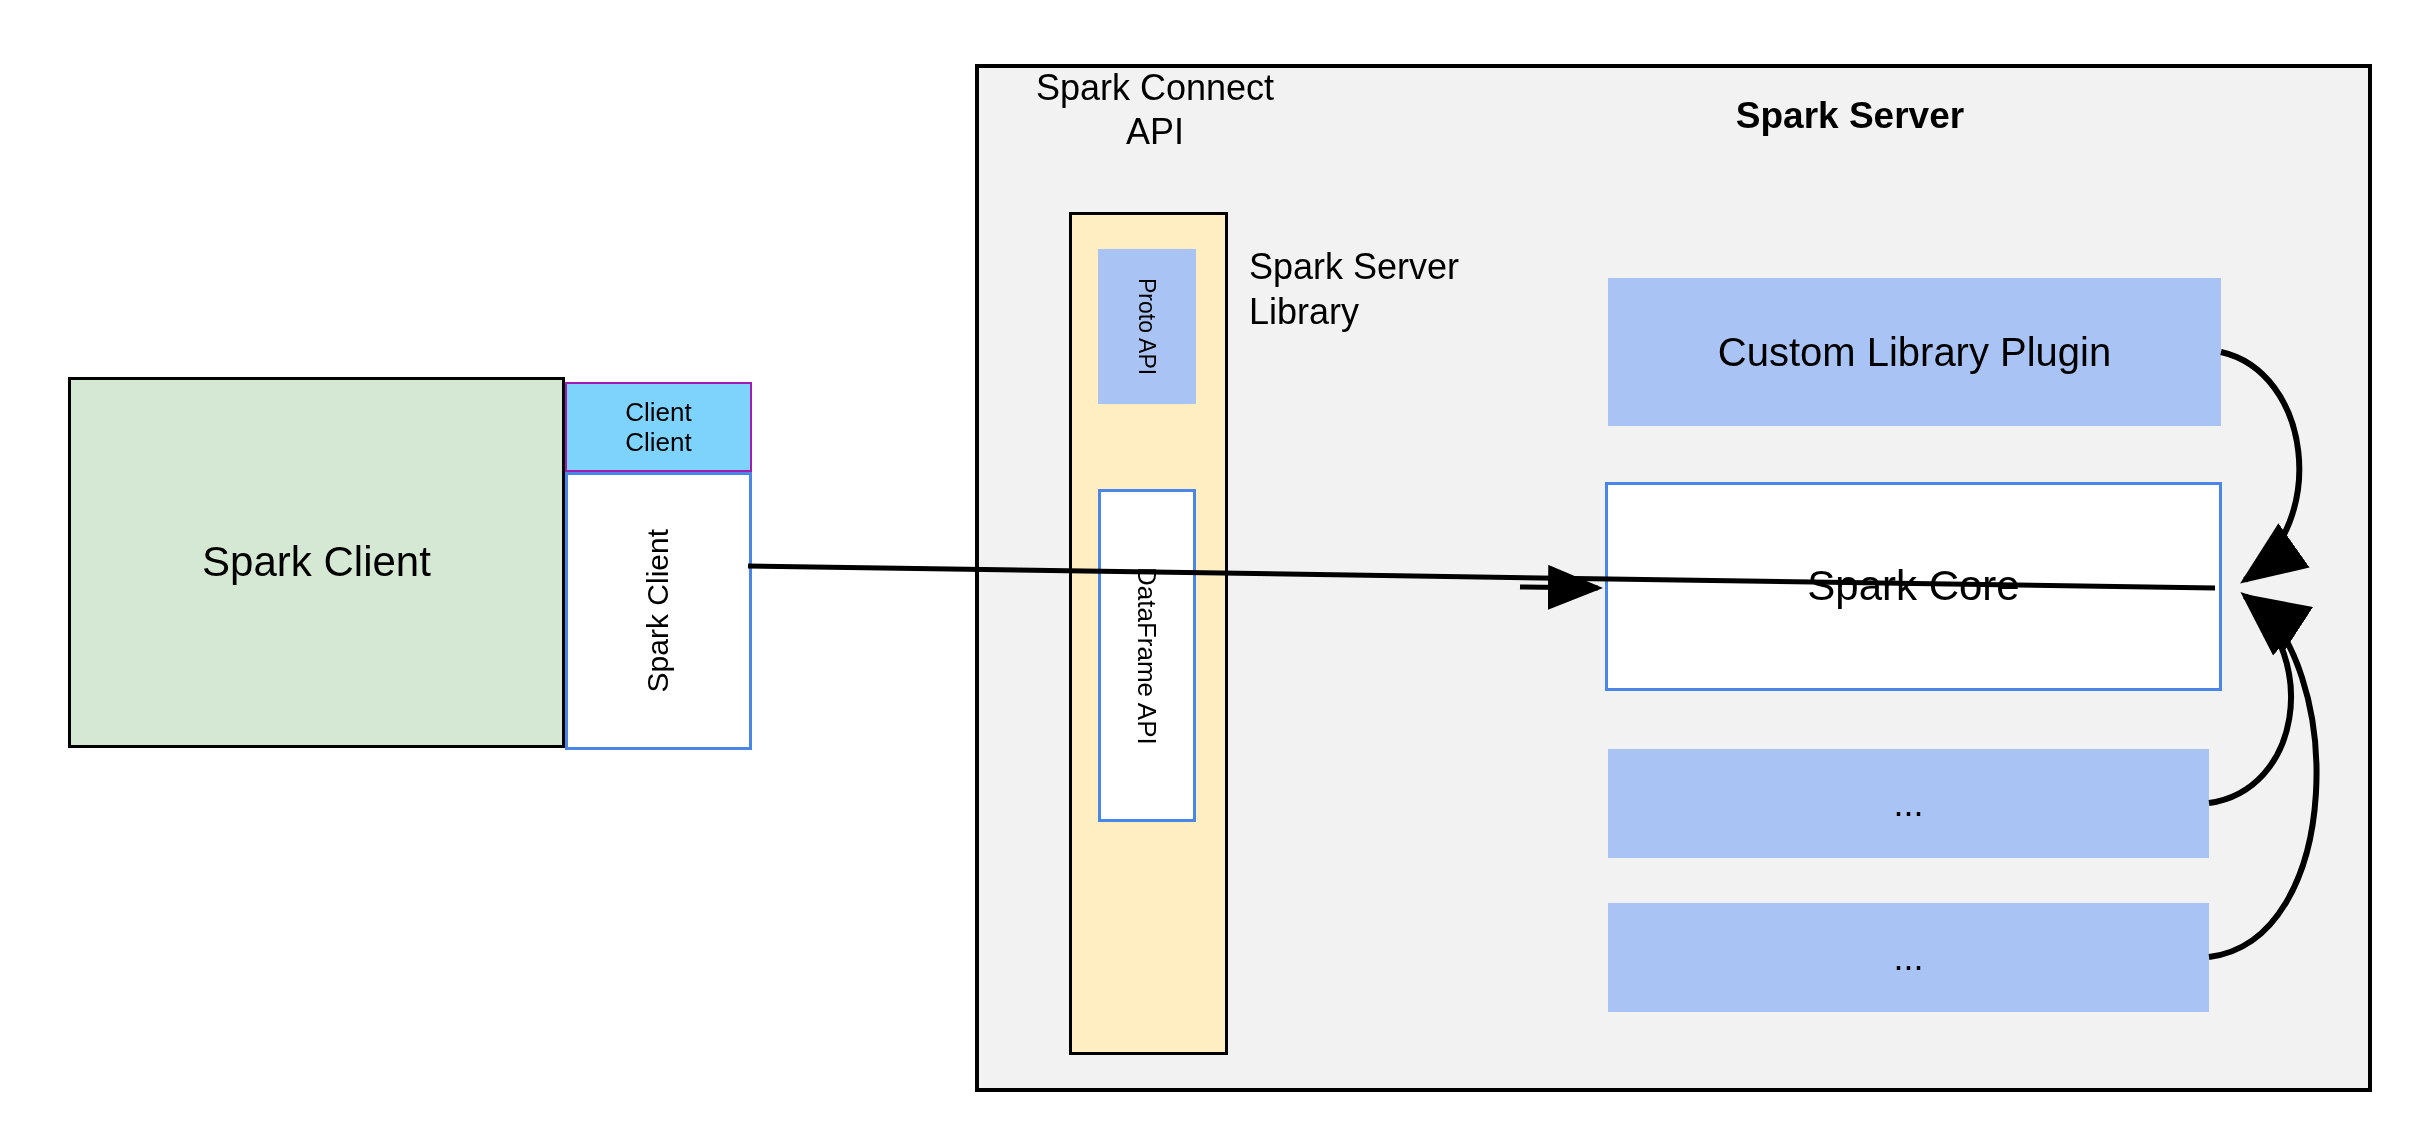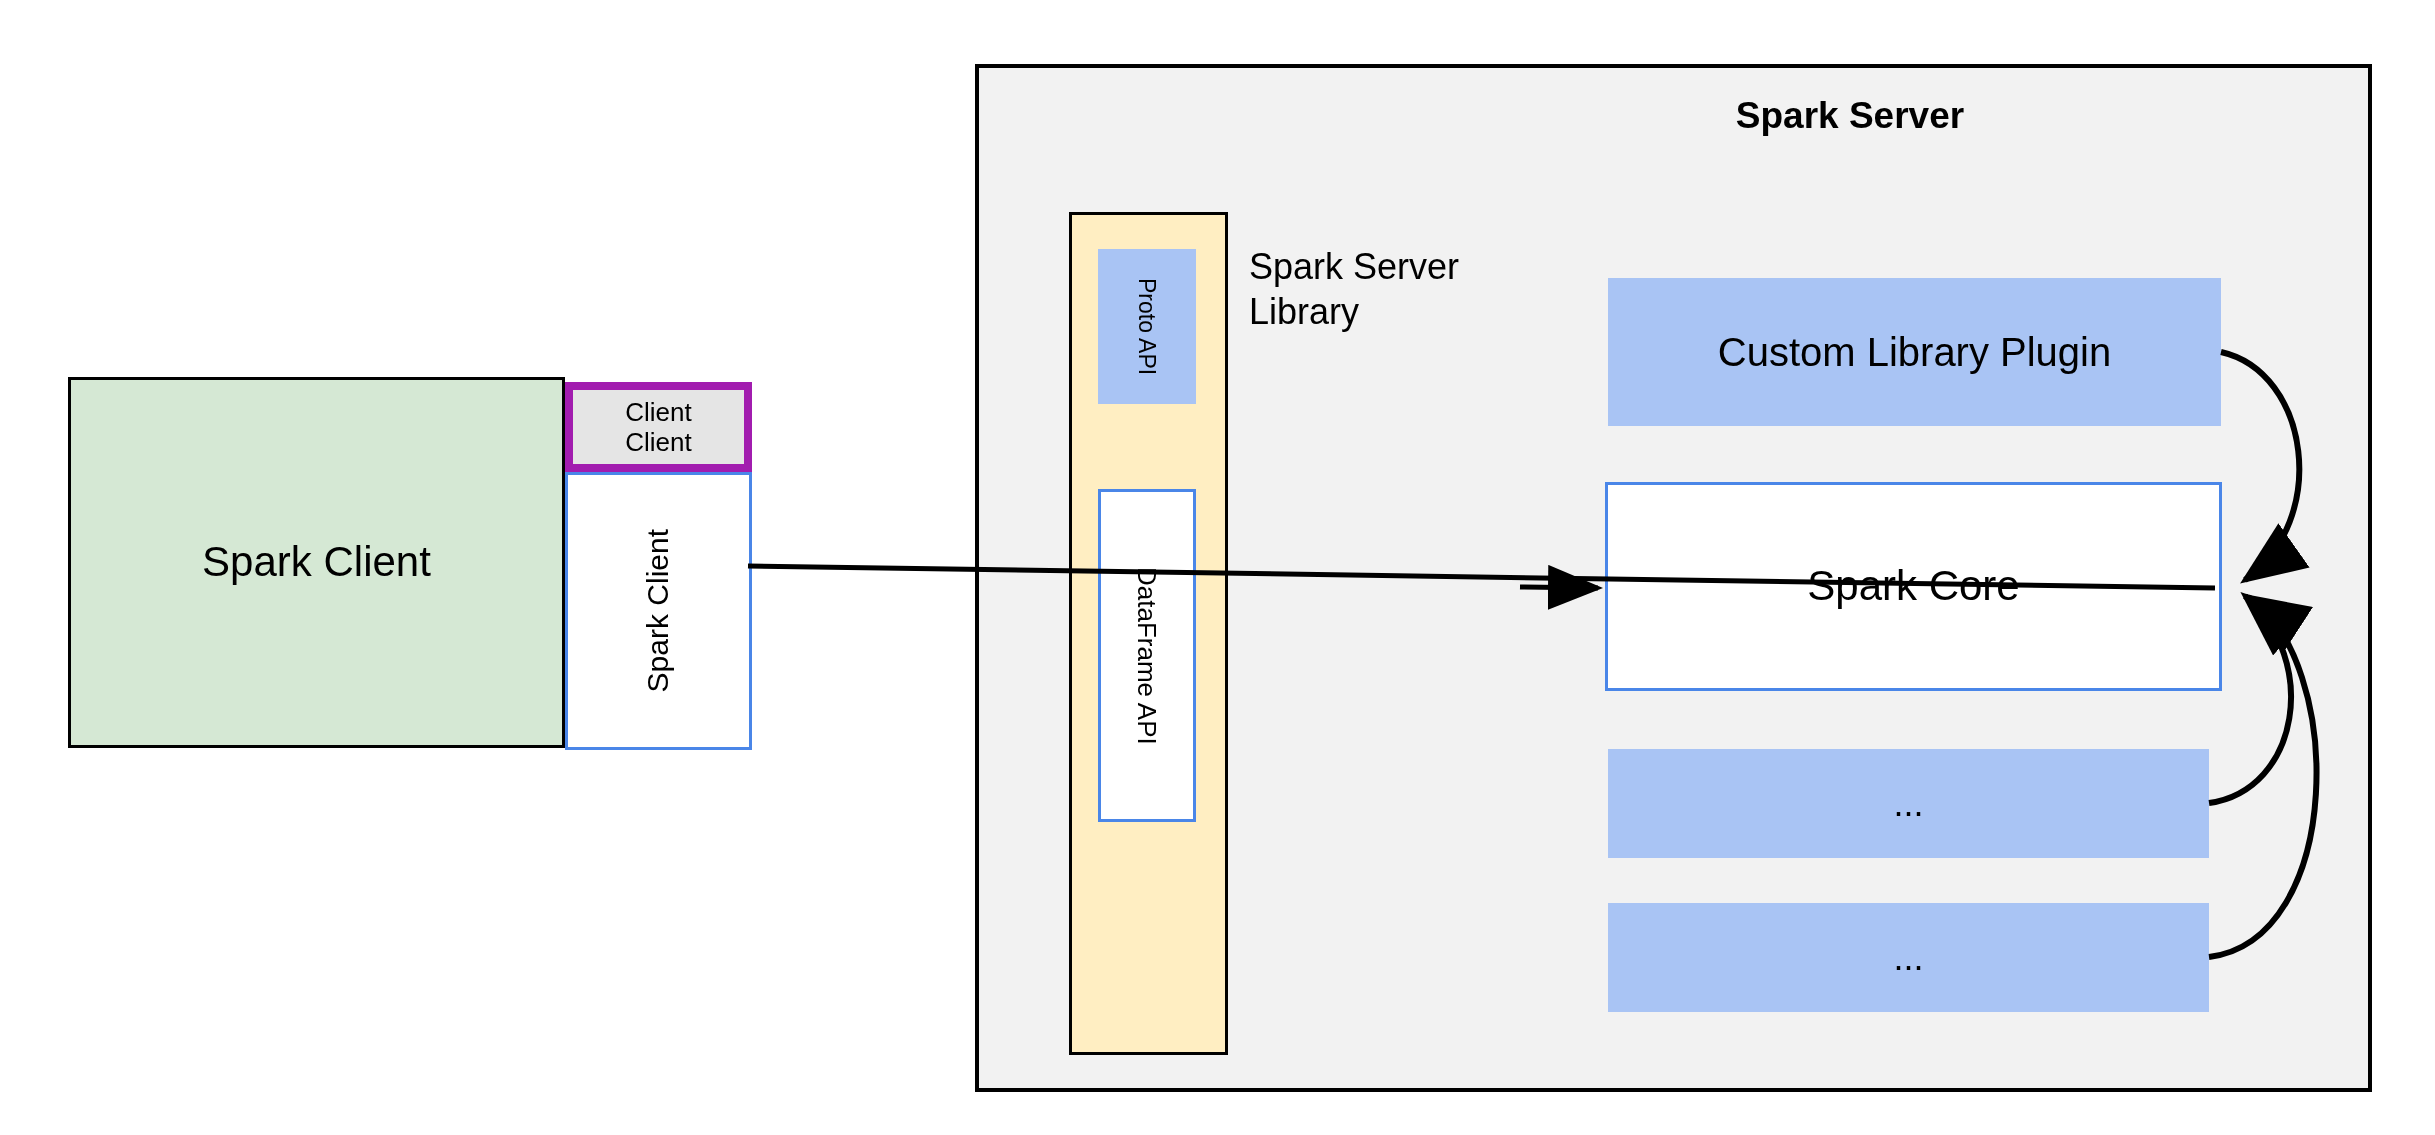--- a/index.html
+++ b/index.html
@@ -40,22 +40,22 @@
     border: 3px solid #000000;
     font-size: 42px;
     z-index: 2;
   }
 
   #client-package-box {
     left: 565px;
     top: 382px;
     width: 187px;
     height: 90px;
-    background: #e5e5e5;
-    border: 8px solid #a21caf;
+    background: #7dd3fc;
+    border: 2px solid #a21caf;
     font-size: 26px;
     z-index: 3;
   }
 
   #spark-client-box {
     left: 565px;
     top: 472px;
     width: 187px;
     height: 278px;
     background: #ffffff;
@@ -228,20 +228,24 @@
     <div>
       <div>Client</div>
       <div>Client</div>
     </div>
   </div>
 
   <div class="box" id="spark-client-box">
     <span class="vtext">Spark Client</span>
   </div>
 
+  <div id="spark-connect-api-label">
+    <div>Spark Connect</div>
+    <div>API</div>
+  </div>
 
   <div id="spark-server-title">Spark Server</div>
 
   <div id="spark-server-library-label">
     <div>Spark Server</div>
     <div>Library</div>
   </div>
 
   <div class="box" id="connect-column"></div>
 

